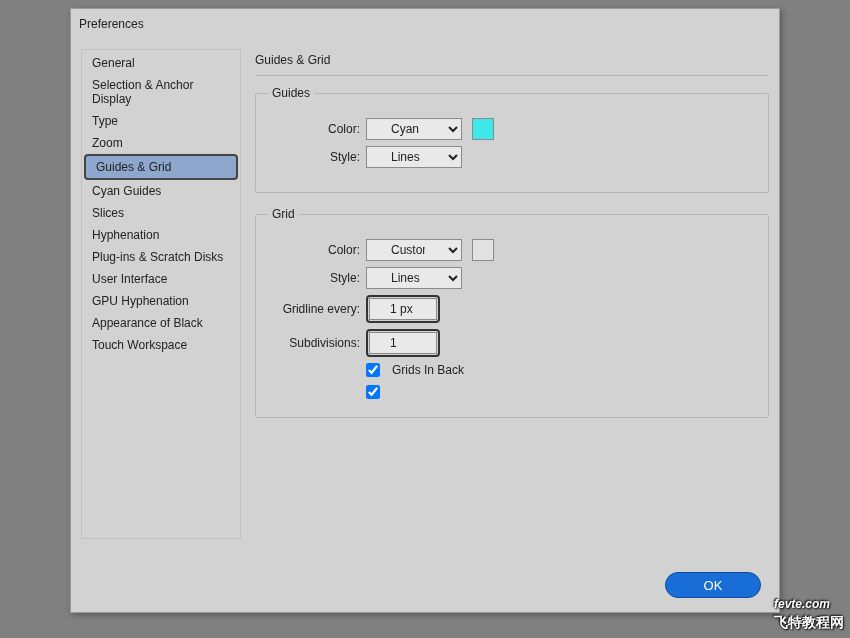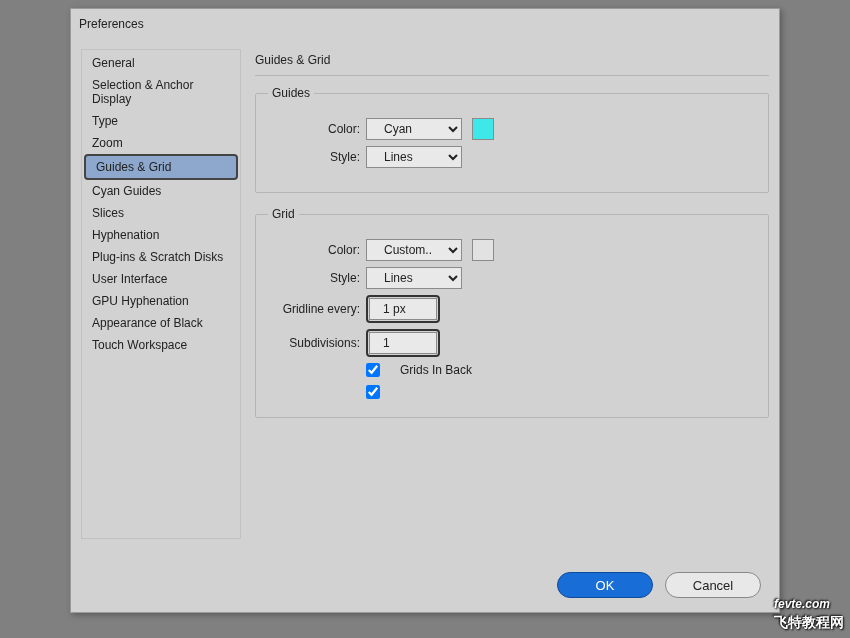--- a/index.html
+++ b/index.html
@@ -21,32 +21,32 @@
   .main-title { padding: 4px 0 8px 0; border-bottom: 1px solid #b5b5b5; margin-bottom: 10px; color:#222; }
   fieldset {
     border: 1px solid #b5b5b5; border-radius: 2px; padding: 12px 12px 18px 12px;
     margin-bottom: 14px; background: #d2d2d2;
   }
   legend { padding: 0 4px; color: #222; }
   .row { display: flex; align-items: center; margin: 6px 0; }
   .row-label { width: 92px; text-align: right; margin-right: 6px; color: #222; }
   select.dd, input.tf {
     height: 22px; background: #e9e9e9; border: 1px solid #8b8b8b;
-    padding: 0 13px; color: #222;
+    padding: 0 20px; color: #222;
   }
   select.dd { width: 96px; }
   input.tf { width: 68px; }
   .swatch {
     width: 22px; height: 22px; border: 1px solid #8b8b8b; margin-left: 10px;
   }
   .swatch.cyan { background: #3fe8e8; }
   .swatch.gray { background: #e2e2e2; }
   .hl-outline { border: 2px solid #333; border-radius: 4px; padding: 1px; display: inline-flex; }
   .hl-outline input.tf { border: 1px solid #8b8b8b; }
-  .check-row { margin-left: 98px; display: flex; align-items: center; gap: 20px; color: #222; }
+  .check-row { margin-left: 98px; display: flex; align-items: center; gap: 12px; color: #222; }
   .check-row input { width: 14px; height: 14px; }
   .footer { position: absolute; right: 18px; bottom: 14px; display: flex; gap: 12px; }
   .btn {
     min-width: 96px; height: 26px; border-radius: 13px; border: 1px solid #888;
     background: #e8e8e8; color: #222; cursor: pointer; display: inline-flex;
     align-items: center; justify-content: center; font-size: 13px;
   }
   .btn.primary { background: #186dd6; border-color: #0f4b99; color: #fff; }
   .watermark {
     position: absolute; right: 6px; bottom: 6px; color: #fff; font-weight: bold;
@@ -123,20 +123,19 @@
         </div>
         <div class="check-row" style="margin-top:8px;">
           <input type="checkbox" checked="" style="">
         </div>
       </fieldset>
     </div>
   </div>
 
   <div class="footer">
     <button class="btn primary">OK</button>
-    <button class="btn">Cancel</button>
   </div>
 </div>
 
 <div class="watermark">
   <span>fevte.com</span>
   <span class="sub">飞特教程网</span>
 </div>
 
 </body></html>

